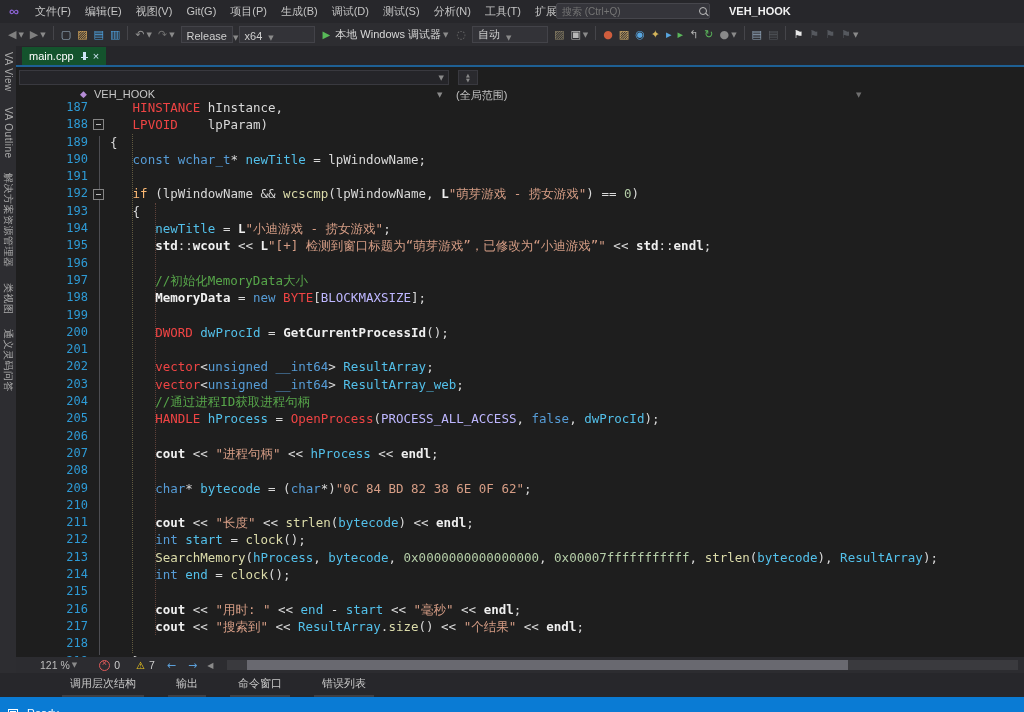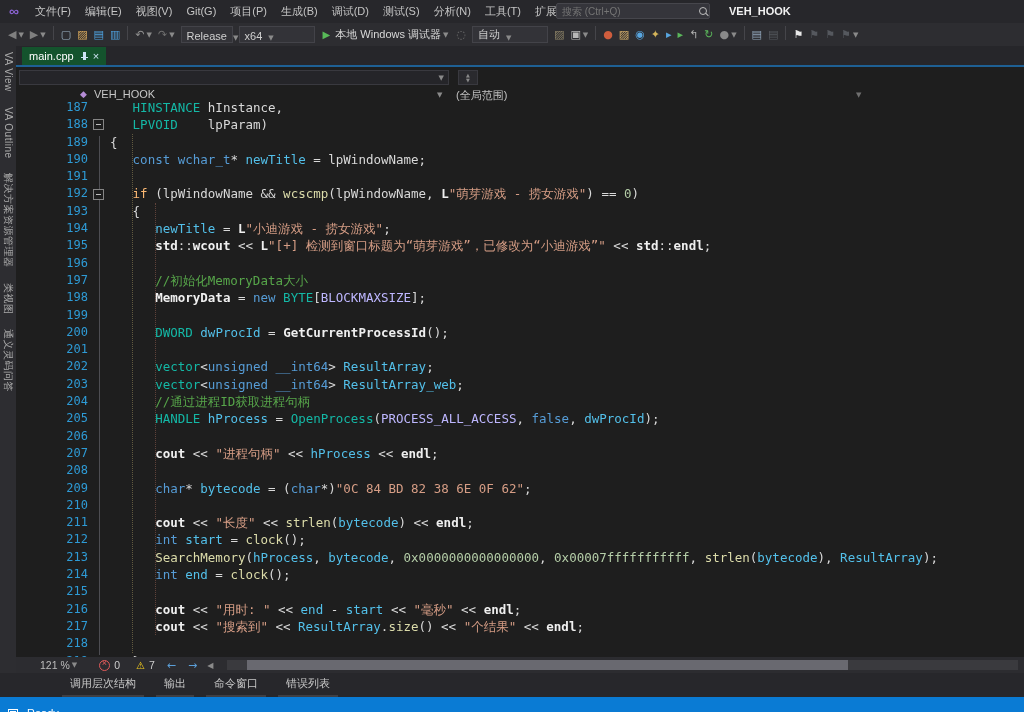--- a/index.html
+++ b/index.html
@@ -53,21 +53,21 @@
   #code-wrap{position:absolute;top:32px;left:0;right:0;bottom:0;overflow:hidden;
      font-family:"DejaVu Sans Mono","Liberation Mono",monospace;font-size:12.5px;line-height:17.3px}
   .code-line{display:flex;height:17.3px;white-space:pre}
   .ln{width:72px;text-align:right;color:#2e9bd6;flex:none;font-size:12px}
   .fold-sp{width:22px;flex:none}
   .src{flex:1;white-space:pre}
   .tk-p{color:#d9d9d9}
   .tk-w{color:#efefef;font-weight:bold}
   .tk-k{color:#569cd6}
   .tk-c{color:#fdba74}
-  .tk-t{color:#14b8a6}
+  .tk-t{color:#ef4444}
   .tk-f{color:#dcdcaa}
   .tk-v{color:#53c0ea;font-weight:normal}
   .tk-m{color:#beb7ff}
   .tk-s{color:#d69d85}
   .tk-cm{color:#57a64a}
   .tk-n{color:#b5cea8}
   #fold-vline{position:absolute;left:83px;width:1px;background:#4d4d52}
   .fold-box{position:absolute;left:77px;width:11px;height:11px;box-sizing:border-box;border:1px solid #858585;background:#1e1e1e}
   .fold-box::after{content:"";position:absolute;left:2px;top:4px;width:5px;height:1px;background:#bdbdbd}
   .iguide{position:absolute;width:0;border-left:1px dotted rgba(210,188,118,0.38)}
@@ -77,21 +77,21 @@
   #zoom-ctl{margin-left:24px;display:flex;align-items:center}
   #err-ic{width:11px;height:11px;border-radius:50%;border:1px solid #e05a5a;box-sizing:border-box;position:relative;margin-left:22px}
   #err-ic::after{content:"×";position:absolute;left:1.5px;top:-3px;color:#e05a5a;font-size:9px}
   #warn-ic{color:#f2cb1d;font-size:10px;margin-left:16px;font-family:"DejaVu Sans",sans-serif}
   .cnt{margin-left:4px;color:#cccccc}
   .nav-arrow{color:#5b9fd8;font-size:11px;margin-left:12px;font-family:"DejaVu Sans",sans-serif}
   #hscroll{flex:1;height:10px;background:#3a3a3e;margin:0 6px 0 14px;position:relative}
   #hthumb{position:absolute;left:2.5%;width:76%;top:0;bottom:0;background:#696970}
   #hscroll-left{color:#8a8a8a;font-size:8px;margin-left:10px;font-family:"DejaVu Sans",sans-serif}
   
-  #panel-row{position:absolute;top:673px;left:0;right:0;height:24px;background:#27272b;display:flex;align-items:flex-end;padding-left:62px;box-sizing:border-box;gap:12px}
+  #panel-row{position:absolute;top:673px;left:0;right:0;height:24px;background:#27272b;display:flex;align-items:flex-end;padding-left:62px;box-sizing:border-box;gap:24px}
   .panel-tab{color:#c8c8c8;font-size:11px;padding:3px 8px 4px;border-bottom:2px solid #3f3f44;white-space:nowrap}
   
   #statusbar{position:absolute;top:697px;left:0;right:0;height:31px;background:#0a7bd4;display:flex;align-items:center;color:#fff;font-size:11px}
   #status-icon{width:10px;height:8px;border:1px solid #fff;box-sizing:border-box;margin-left:8px;position:relative}
   #status-icon::after{content:"";position:absolute;left:1px;top:1px;width:6px;height:1px;background:#fff}
   #status-ready{margin-left:9px}
 </style>
 </head>
 <body>
 

